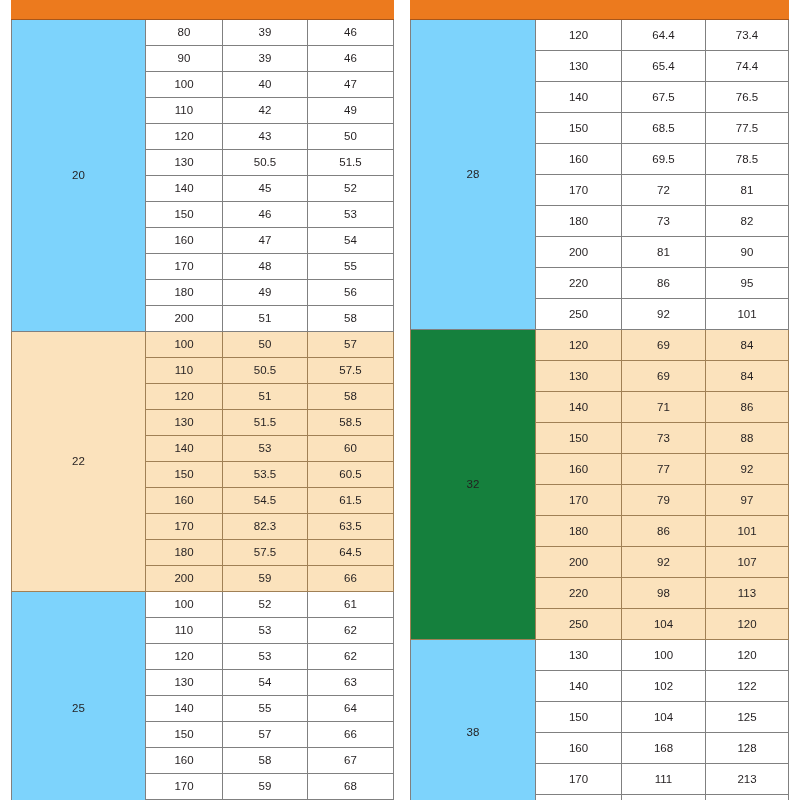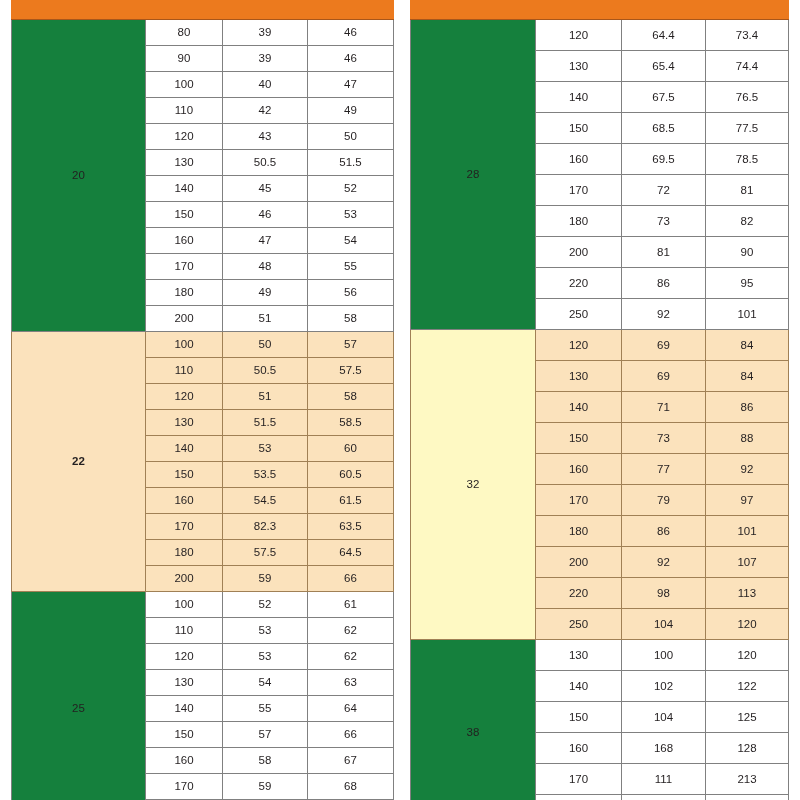--- a/index.html
+++ b/index.html
@@ -31,21 +31,21 @@
     border: 1px solid #808080;
     text-align: center;
     vertical-align: middle;
     font-size: 11.5px;
     color: #231f20;
     padding: 0;
     background: #ffffff;
     line-height: 1.1;
   }
   .spec-table td.group-cell {
-    background: #15803d;
+    background: #7dd3fc;
   }
   .spec-table tr.shaded td {
     background: #fbe2bc;
     border-color: #a08055;
   }
   .spec-table td.hdr {
     background: #ec7a1e;
     border: 1px solid #ec7a1e;
     border-bottom: 1px solid #a8561a;
     height: 18px;
@@ -151,21 +151,21 @@
           <td>180</td>
           <td>49</td>
           <td>56</td>
         </tr>
         <tr>
           <td>200</td>
           <td>51</td>
           <td>58</td>
         </tr>
         <tr class="shaded">
-          <td class="group-cell col-a-l" rowspan="10" style="background: rgb(251, 226, 188); font-weight: bold;">22</td>
+          <td class="group-cell col-a-l" rowspan="10" style="background: rgb(251, 226, 188);">22</td>
           <td>100</td>
           <td>50</td>
           <td>57</td>
         </tr>
         <tr class="shaded">
           <td>110</td>
           <td>50.5</td>
           <td>57.5</td>
         </tr>
         <tr class="shaded">
@@ -316,21 +316,21 @@
           <td>220</td>
           <td>86</td>
           <td>95</td>
         </tr>
         <tr>
           <td>250</td>
           <td>92</td>
           <td>101</td>
         </tr>
         <tr class="shaded">
-          <td class="group-cell col-a-r" rowspan="10" style="background: #fef9c3;">32</td>
+          <td class="group-cell col-a-r" rowspan="10" style="background: #15803d;">32</td>
           <td>120</td>
           <td>69</td>
           <td>84</td>
         </tr>
         <tr class="shaded">
           <td>130</td>
           <td>69</td>
           <td>84</td>
         </tr>
         <tr class="shaded">

